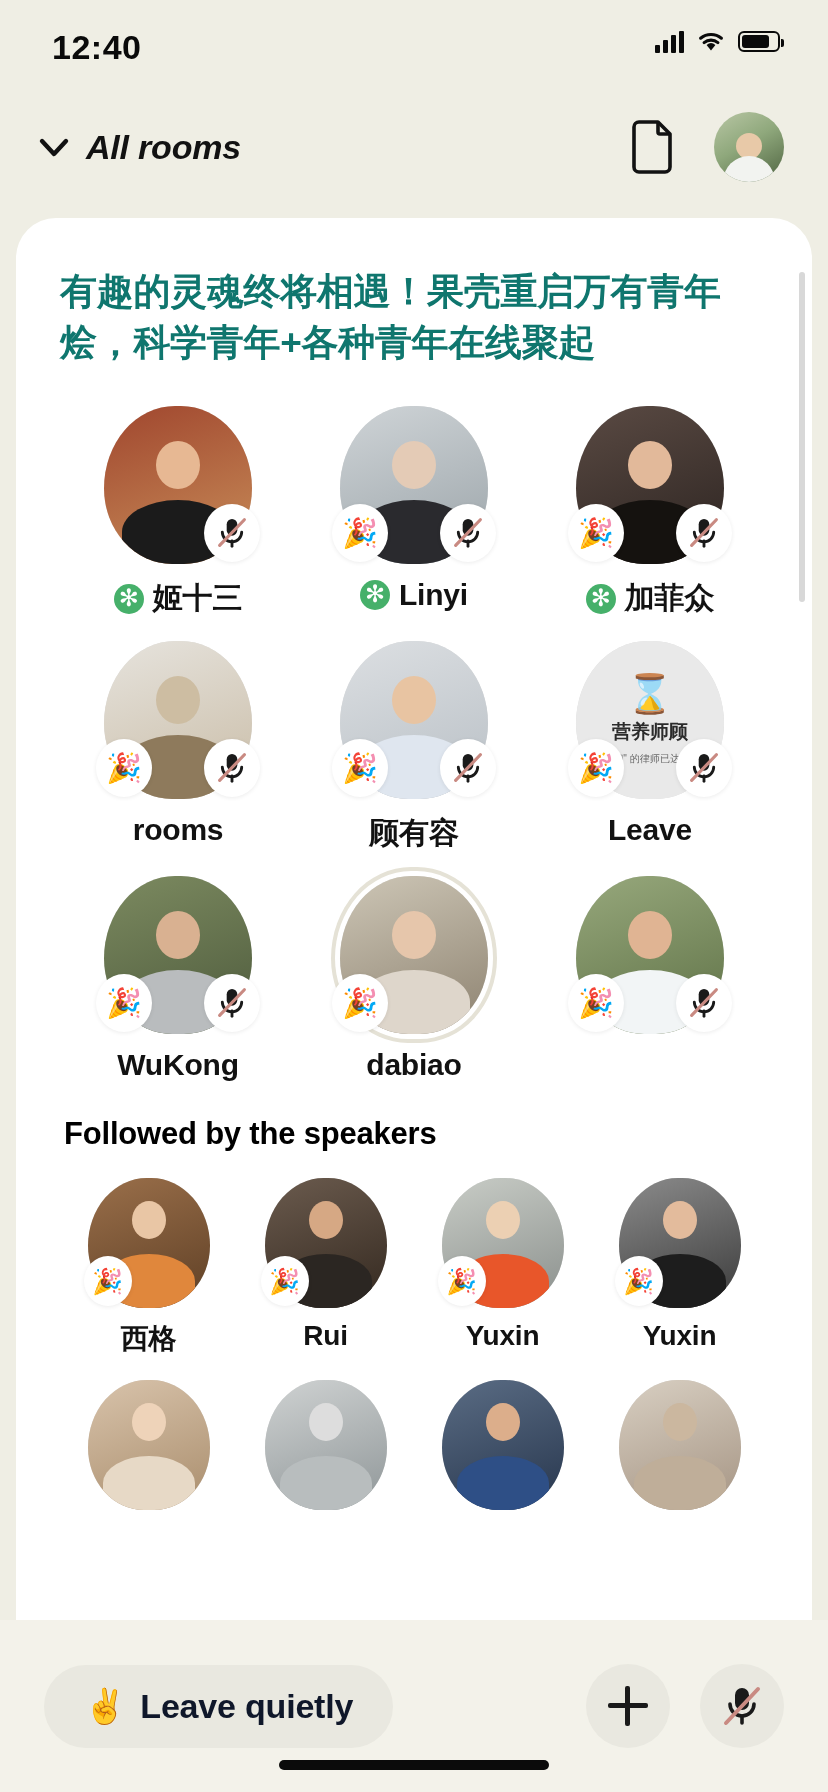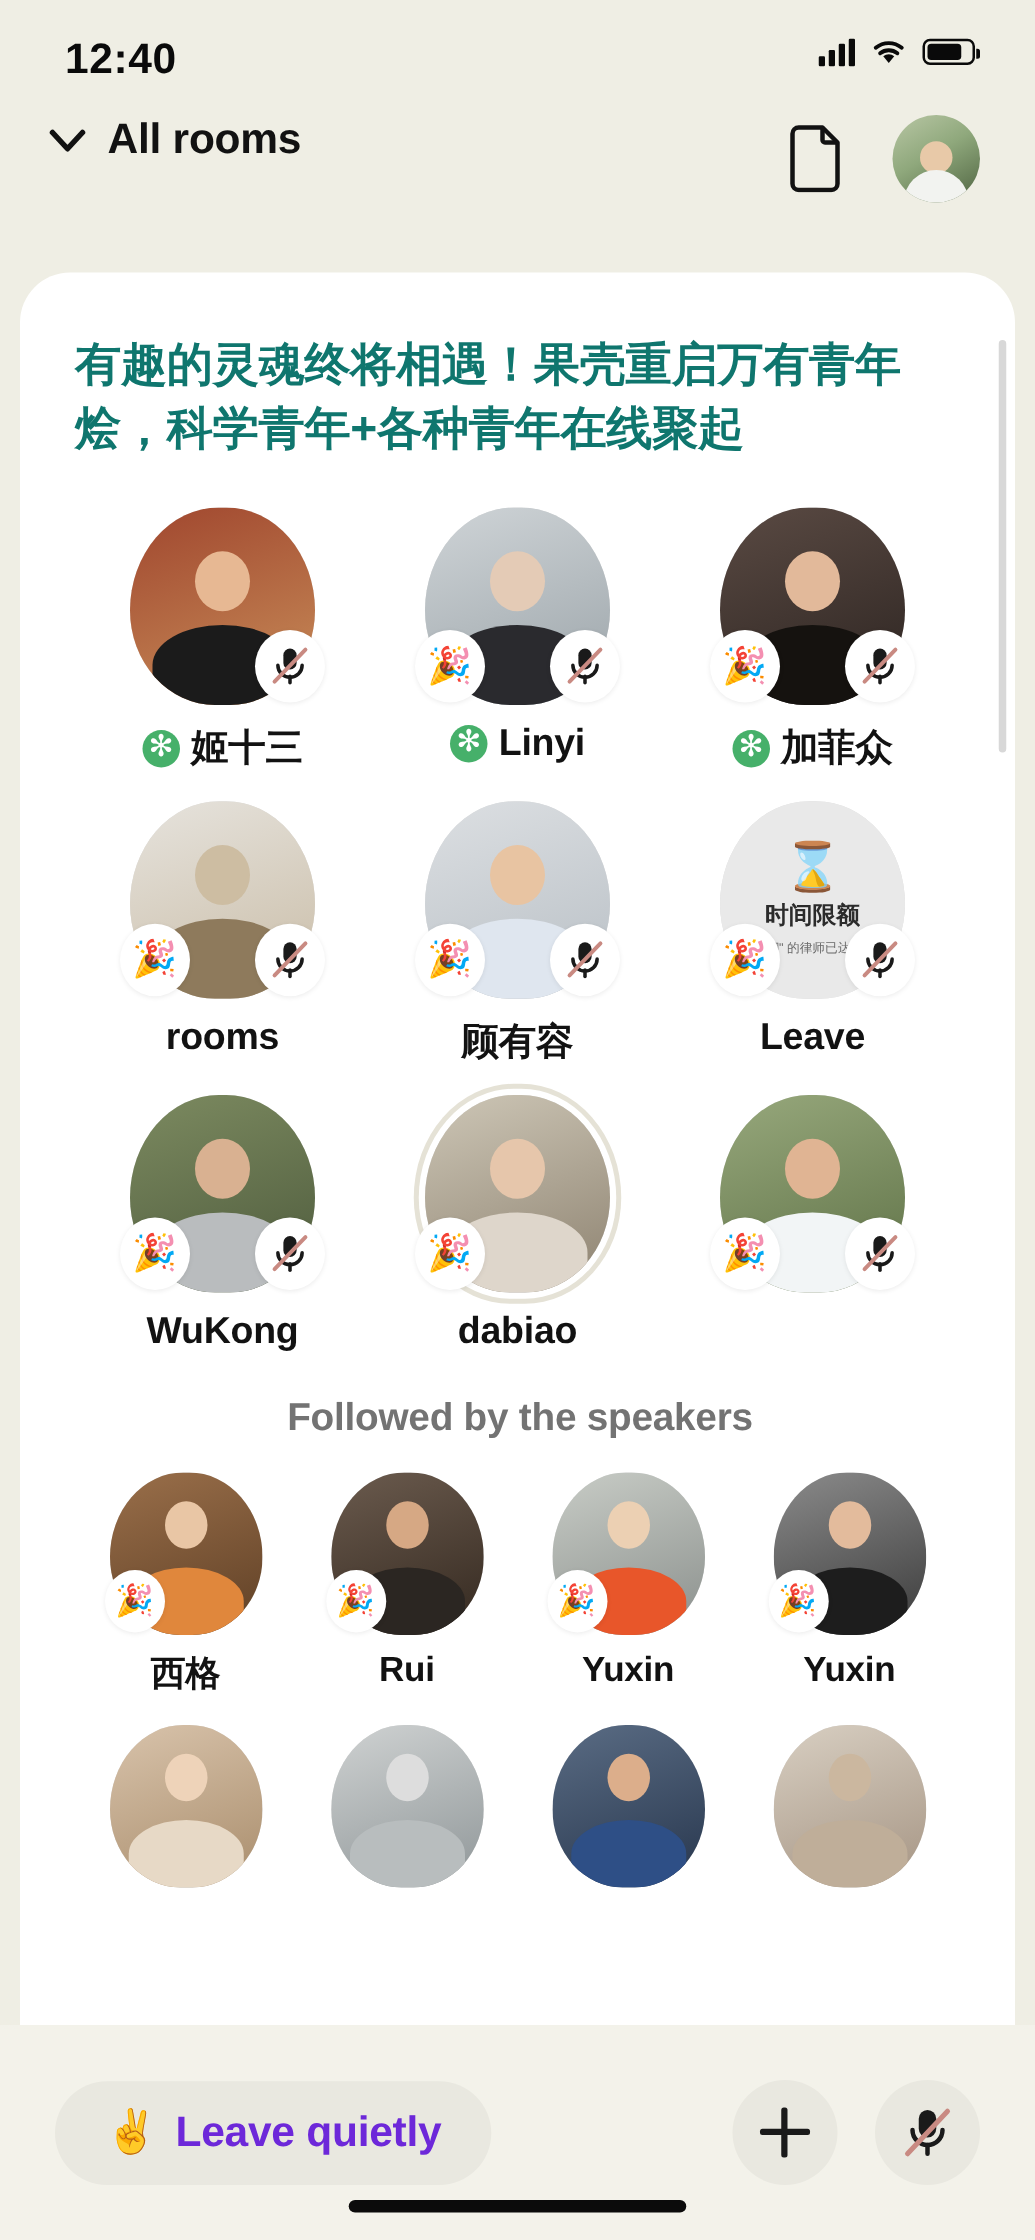--- a/index.html
+++ b/index.html
@@ -34,22 +34,22 @@
     position:relative; padding:2px;
   }
   .battery::after{
     content:""; position:absolute; right:-6px; top:6px; width:3px; height:8px;
     background:#0a0a0a; border-radius:0 2px 2px 0;
   }
   .battery b{ display:block; height:100%; width:80%; background:#0a0a0a; border-radius:3px; }
 
   
   .navbar{
-    height:110px; display:flex; align-items:flex-start;
-    padding:0 44px 0 36px; position:relative;
+    height:110px; display:flex; align-items:center;
+    padding:0 44px 0 36px; position:relative;font-style:italic;
   }
   .nav-left{ display:flex; align-items:center; gap:14px; cursor:pointer; }
   .chev{ width:36px; height:36px; }
   .nav-title{ font-size:34px; font-weight:600; color:#121212; letter-spacing:-.2px; }
   .nav-right{ margin-left:auto; display:flex; align-items:center; gap:40px; }
   .doc-icon{ width:44px; height:54px; }
   .nav-avatar{
     width:70px; height:70px; border-radius:50%;
     background:linear-gradient(150deg,#b9c7a5 0%,#8fa87c 45%,#4e6340 100%);
     position:relative; overflow:hidden; flex:0 0 auto;
@@ -126,22 +126,22 @@
   }
   .person.sm .pname{ font-size:28px; margin-top:12px; }
   .star{
     width:30px; height:30px; border-radius:50%; background:#46b06a;
     display:inline-flex; align-items:center; justify-content:center;
     color:#fff; font-size:24px; line-height:1; flex:0 0 auto;
     font-weight:400; padding-bottom:2px;
   }
 
   .section-label{
-    font-size:31px; font-weight:600; color:#737373;
-    margin:34px 0 26px 4px; letter-spacing:-.2px;text-align:center;
+    font-size:31px; font-weight:600; color:#000000;
+    margin:34px 0 26px 4px; letter-spacing:-.2px;
   }
 
   .timelimit{
     position:absolute; inset:0; background:#e9e9e9;
     display:flex; flex-direction:column; align-items:center; justify-content:center;
     gap:6px;
   }
   .timelimit .hg{ font-size:38px; line-height:1; }
   .timelimit .t1{ font-size:19px; font-weight:700; color:#2b2b2b; }
   .timelimit .t2{ font-size:11px; color:#6a6a6a; transform:scale(.92); }
@@ -151,21 +151,21 @@
     position:absolute; left:0; right:0; bottom:0; height:172px;
     background:#f3f2ea;
     display:flex; align-items:center; padding:0 44px;
   }
   .leave-btn{
     display:flex; align-items:center; gap:14px;
     background:#e9e8e0; border-radius:46px;
     padding:22px 40px; cursor:pointer; border:none;
   }
   .leave-btn .emo{ font-size:34px; line-height:1; }
-  .leave-btn .txt{ font-size:34px; font-weight:700; color:#6d28d9; letter-spacing:-.2px; }
+  .leave-btn .txt{ font-size:34px; font-weight:700; color:#0f172a; letter-spacing:-.2px; }
   .bb-right{ margin-left:auto; display:flex; align-items:center; gap:30px; }
   .circ{
     width:84px; height:84px; border-radius:50%; background:#e9e8e0;
     display:flex; align-items:center; justify-content:center; cursor:pointer;
     border:none;
   }
   .plus{ position:relative; width:40px; height:40px; }
   .plus::before,.plus::after{
     content:""; position:absolute; background:#1a1a1a; border-radius:2px;
   }
@@ -333,21 +333,21 @@
           <div class="pname">
             <span>顾有容</span>
           </div>
         </div>
         <div class="person">
           <div class="av-wrap">
             <div class="av">
               <div class="ph">
                 <div class="timelimit">
                   <div class="hg">⌛</div>
-                  <div class="t1">时间限额</div>
+                  <div class="t1">营养师顾</div>
                   <div class="t2">"畅聊" 的律师已达限额</div>
                 </div>
               </div>
             </div>
             <div class="badge party">🎉</div>
             <div class="badge mic">
               <svg class="mic-svg" viewBox="0 0 34 38">
                 <rect x="11" y="3" width="12" height="19" rx="6" fill="#1a1a1a"></rect>
                 <path d="M6 18a11 11 0 0 0 22 0" stroke="#1a1a1a" stroke-width="3.2" fill="none" stroke-linecap="round"></path>
                 <path d="M17 28v6" stroke="#1a1a1a" stroke-width="3.2" stroke-linecap="round"></path>

